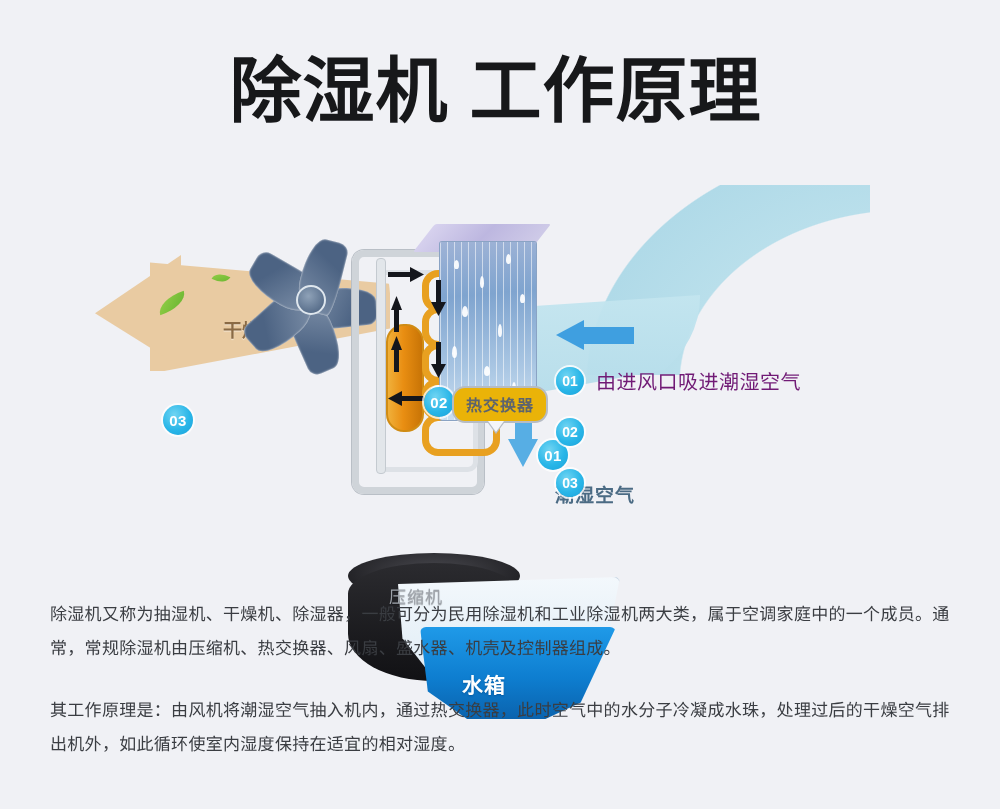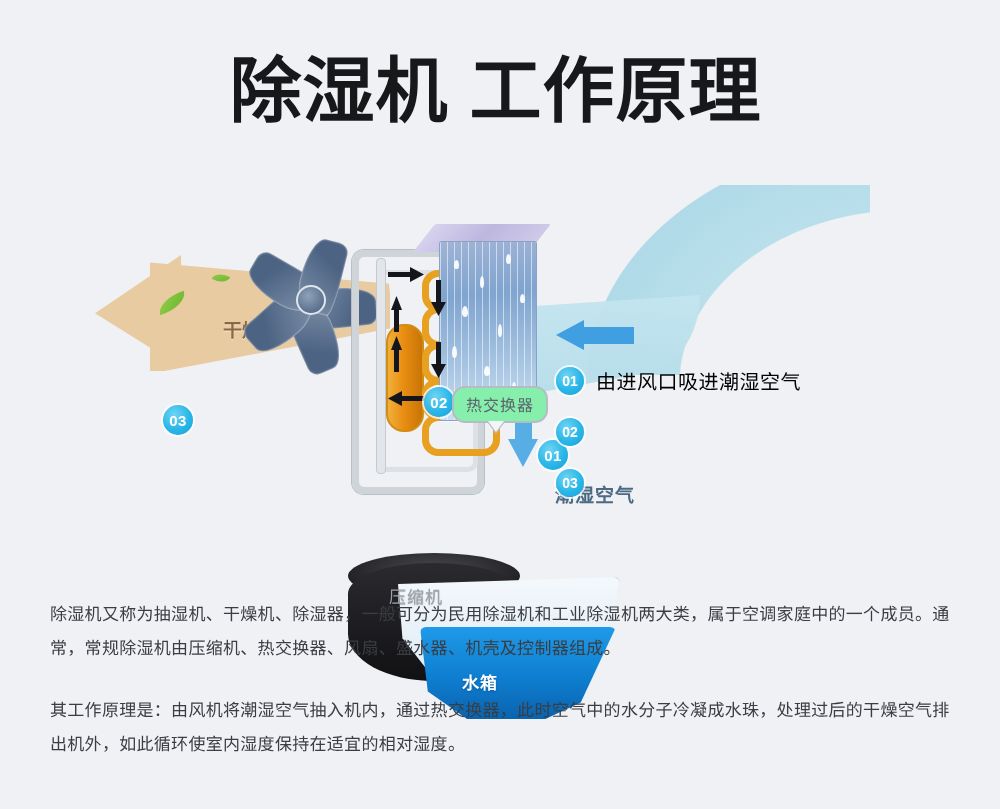--- a/index.html
+++ b/index.html
@@ -172,21 +172,21 @@
     box-shadow:0 0 0 1px rgba(160,190,215,.5);
   }
   .tank{
     position:absolute;left:420px;top:452px;width:196px;height:92px;
     background:linear-gradient(180deg,#1f9ae8 0%,#0e7ed0 55%,#0a63ae 100%);
     clip-path:polygon(0% 0%,100% 0%,82% 82%,64% 100%,24% 100%,4% 70%);
     border-radius:6px;
   }
   .tank-label{
     position:absolute;left:462px;top:494px;
-    font-size:17px;font-weight:bold;color:#ffffff;letter-spacing:1px;
+    font-size:21px;font-weight:bold;color:#ffffff;letter-spacing:1px;
     text-shadow:0 1px 2px rgba(0,60,120,.45);
     white-space:nowrap;
   }
   .comp-label{
     position:absolute;left:389px;top:408px;
     font-size:17px;font-weight:normal;color:#9ea3aa;letter-spacing:1px;
     text-shadow:0 1px 1px rgba(0,0,0,.35);
     white-space:nowrap;
   }
 
@@ -200,21 +200,21 @@
     letter-spacing:.5px;
   }
   .badge.b-01-air{left:538px;top:265px;}
   .badge.b-02-hx{left:424px;top:212px;}
   .badge.b-03-dry{left:163px;top:230px;}
 
   
   .callout{
     position:absolute;left:452px;top:211px;
     padding:4px 12px 5px;border:2px solid #b6bcc4;border-radius:13px;
-    background:#86efac;color:#5d646d;font-size:16px;font-weight:normal;
+    background:#eab308;color:#5d646d;font-size:16px;font-weight:bold;
     white-space:nowrap;letter-spacing:1px;
   }
   .callout:after{
     content:"";position:absolute;left:34px;bottom:-11px;
     width:0;height:0;border-left:8px solid transparent;border-right:8px solid transparent;
     border-top:11px solid #f4f5f8;
     filter:drop-shadow(0 2px 0 #b6bcc4);
   }
 
   .air-label{
@@ -227,21 +227,21 @@
   .legend{position:absolute;left:556px;top:366px;width:420px;}
   .step{display:flex;align-items:center;margin-bottom:23px;}
   .step .badge-s{
     position:static;flex:0 0 auto;width:28px;height:28px;border-radius:50%;
     background:radial-gradient(circle at 38% 32%,#6fd4f2 0%,#29b6e8 55%,#1aa2da 100%);
     color:#fff;font-size:14px;font-weight:bold;
     display:flex;align-items:center;justify-content:center;
     box-shadow:0 0 0 2px rgba(255,255,255,.8);
   }
   .step .txt{
-    margin-left:12px;font-size:20px;color:#000000;letter-spacing:.5px;
+    margin-left:12px;font-size:20px;color:#701a75;letter-spacing:.5px;
     white-space:nowrap;
   }
 
   
   .body-copy{
     position:absolute;left:50px;top:598px;width:916px;
     font-size:17px;line-height:34px;color:#3a3d42;letter-spacing:.3px;
   }
   .body-copy p{margin:0 0 28px 0;}
   .body-copy p:last-child{margin-bottom:8px;}

